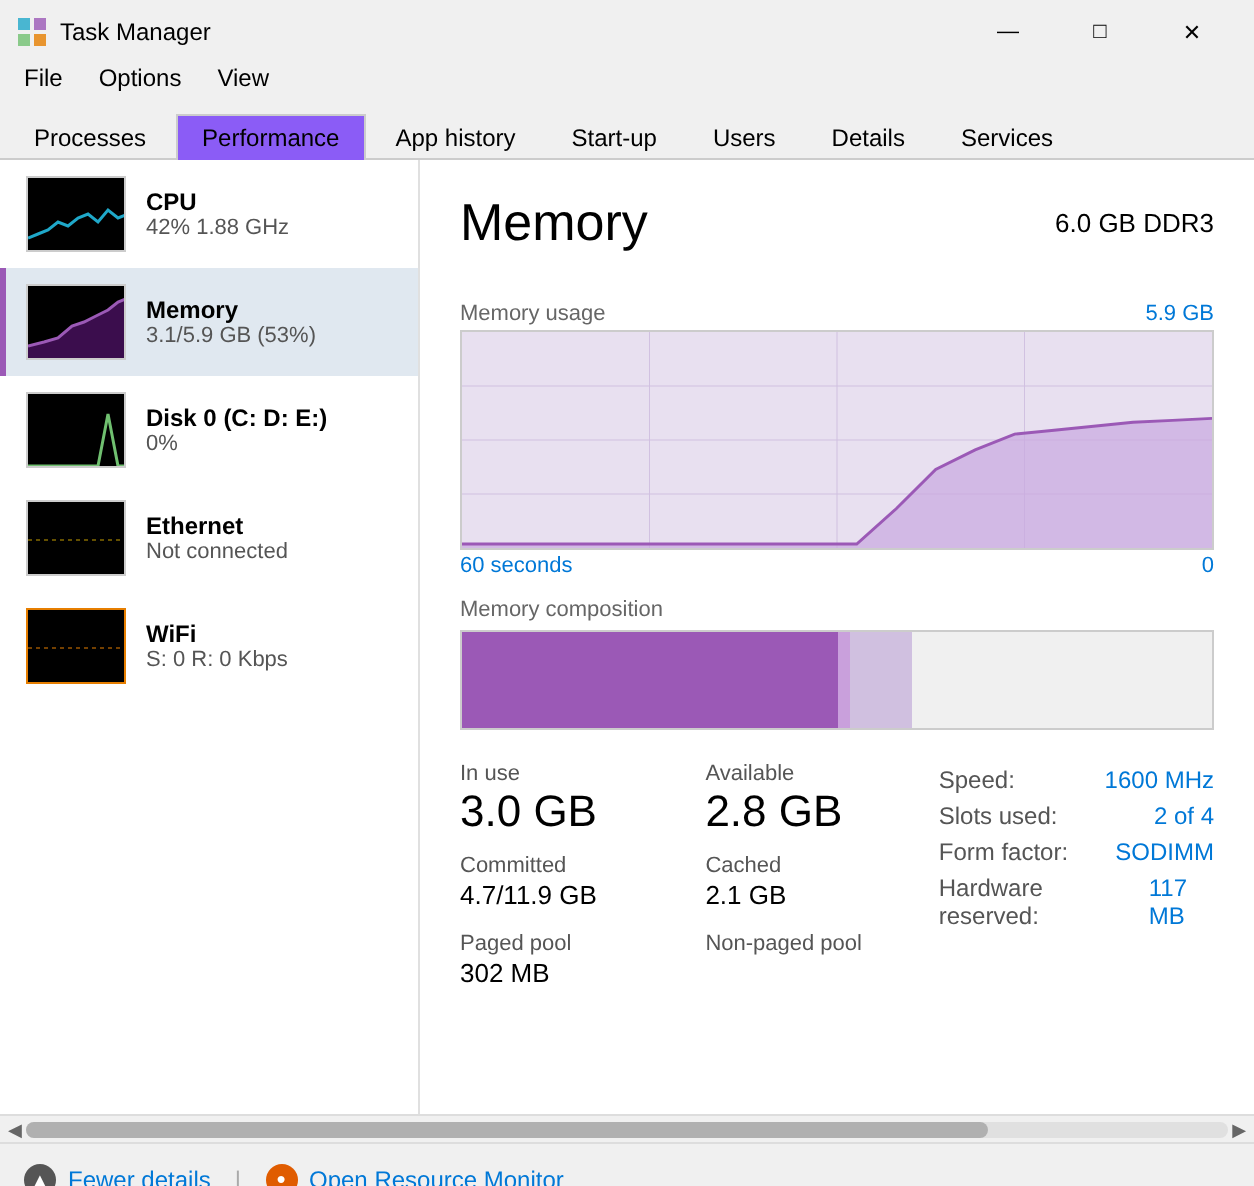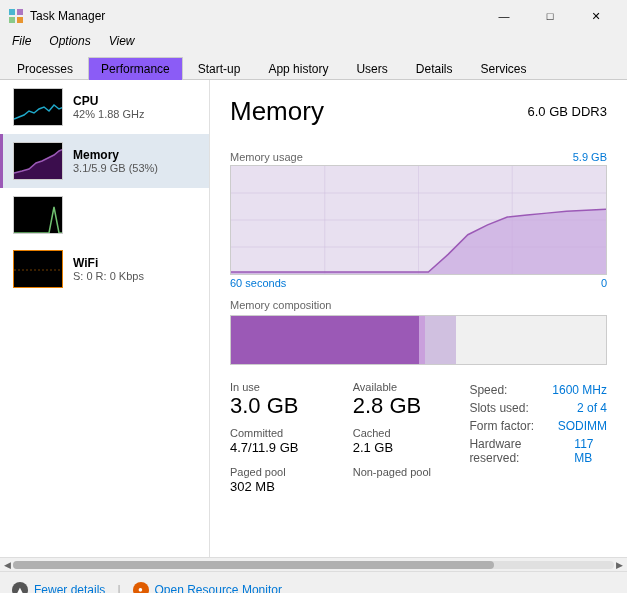--- a/index.html
+++ b/index.html
@@ -16,23 +16,22 @@
     .title-bar-left { display: flex; align-items: center; gap: 6px; }
     .title-icon { width: 16px; height: 16px; display: flex; align-items: center; justify-content: center; }
     .title-text { font-size: 12px; color: #000; }
     .title-controls { display: flex; gap: 0; }
     .title-btn { width: 46px; height: 20px; display: flex; align-items: center; justify-content: center; font-size: 11px; cursor: pointer; background: transparent; border: none; color: #000; }
 
     .menu-bar {
       display: flex;
       padding: 0 4px;
       height: 22px;
-      align-items: center;
+      align-items: flex-start;
       gap: 2px;
-      font-style: italic;
     }
     .menu-item { padding: 2px 8px; cursor: pointer; font-size: 12px; }
 
     .tabs {
       display: flex;
       border-bottom: 1px solid #ccc;
       padding: 0 4px;
       height: 28px;
       align-items: flex-end;
     }
@@ -261,22 +260,22 @@
 
 <div class="menu-bar">
   <span class="menu-item">File</span>
   <span class="menu-item">Options</span>
   <span class="menu-item">View</span>
 </div>
 
 <div class="tabs">
   <div class="tab">Processes</div>
   <div class="tab active">Performance</div>
+  <div class="tab">App history</div>
   <div class="tab">Start-up</div>
-  <div class="tab">App history</div>
   <div class="tab">Users</div>
   <div class="tab">Details</div>
   <div class="tab">Services</div>
 </div>
 
 <div class="main-content">
 
   <div class="sidebar">
 
     <div class="sidebar-item">
@@ -306,22 +305,38 @@
       </div>
     </div>
 
     <div class="sidebar-item">
       <div class="sidebar-item-graph disk-graph">
         <svg width="50" height="38" viewBox="0 0 50 38">
           <rect width="50" height="38" fill="#000"></rect>
           <polyline points="0,36 5,36 10,36 15,36 20,36 25,36 30,36 35,36 40,10 45,36 50,36" fill="none" stroke="#70c070" stroke-width="1.5"></polyline>
         </svg>
       </div>
-    </div>
-
+      <div class="sidebar-item-info">
+        <span class="sidebar-item-title">Disk 0 (C: D: E:)</span>
+        <span class="sidebar-item-subtitle">0%</span>
+      </div>
+    </div>
+
+    <div class="sidebar-item">
+      <div class="sidebar-item-graph eth-graph">
+        <svg width="50" height="38" viewBox="0 0 50 38">
+          <rect width="50" height="38" fill="#000"></rect>
+          <line x1="0" y1="19" x2="50" y2="19" stroke="#c8a000" stroke-width="0.5" stroke-dasharray="2,2"></line>
+        </svg>
+      </div>
+      <div class="sidebar-item-info">
+        <span class="sidebar-item-title">Ethernet</span>
+        <span class="sidebar-item-subtitle">Not connected</span>
+      </div>
+    </div>
 
     <div class="sidebar-item">
       <div class="sidebar-item-graph wifi-graph" style="border-color: #e67e00;">
         <svg width="50" height="38" viewBox="0 0 50 38">
           <rect width="50" height="38" fill="#000"></rect>
           <line x1="0" y1="19" x2="50" y2="19" stroke="#e67e00" stroke-width="0.5" stroke-dasharray="2,2"></line>
         </svg>
       </div>
       <div class="sidebar-item-info">
         <span class="sidebar-item-title">WiFi</span>

